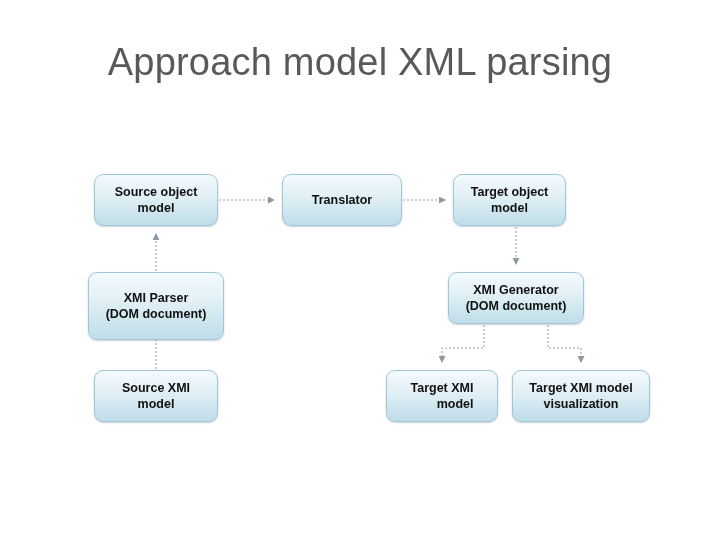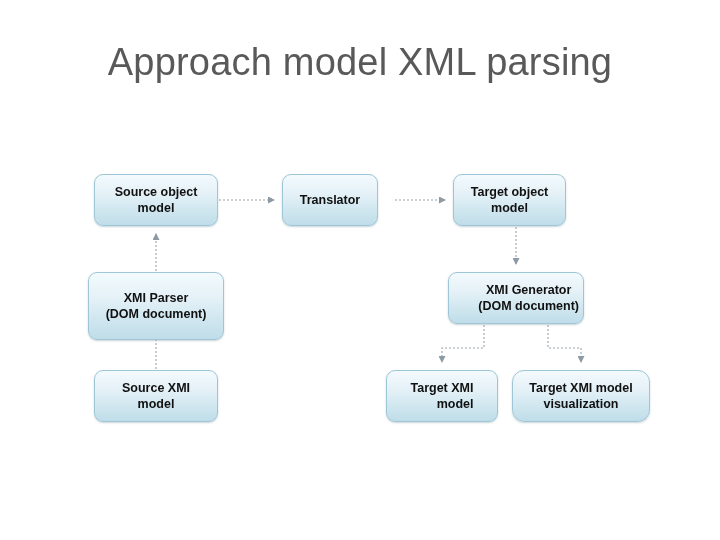--- a/index.html
+++ b/index.html
@@ -125,45 +125,45 @@
 
     <g>
       <path d="M548,325 L548,348 L581,348 L581,362" fill="none" stroke="#9aa4ad" stroke-width="1.1" stroke-dasharray="2,2" marker-end="url(#arr-r)"></path>
     </g>
   </svg>
 
   <div class="node" style="left:94px;  top:174px; width:124px; height:52px;align-items:center;">
     <span class="node-text">Source object<br>model</span>
   </div>
 
-  <div class="node" style="left:282px; top:174px; width:96px; height:52px;">
+  <div class="node" style="left:282px; top:174px; width:120px; height:52px;">
     <span class="node-text">Translator</span>
   </div>
 
   <div class="node" style="left:453px; top:174px; width:113px; height:52px;">
     <span class="node-text">Target object<br>model</span>
   </div>
 
   <div class="node" style="left:88px;  top:272px; width:136px; height:68px;">
     <span class="node-text">XMI Parser<br>(DOM document)</span>
   </div>
 
-  <div class="node" style="left:448px; top:272px; width:136px; height:52px;justify-content:flex-end;">
+  <div class="node" style="left:448px; top:272px; width:136px; height:52px;">
     <span class="node-text">XMI Generator<br>(DOM document)</span>
   </div>
 
   <div class="node" style="left:94px;  top:350px; width:124px; height:52px;margin-top:20px;">
     <span class="node-text">Source XMI<br>model</span>
   </div>
 
   <div class="node" style="left:386px; top:370px; width:112px; height:52px;text-align:right;">
     <span class="node-text">Target XMI<br>model</span>
   </div>
 
-  <div class="node" style="left:512px; top:370px; width:138px; height:52px;border-radius:12px;">
+  <div class="node" style="left:512px; top:370px; width:138px; height:52px;">
     <span class="node-text">Target XMI model<br>visualization</span>
   </div>
 
 </div>
 
 <div class="footer">
 
   
   
   

